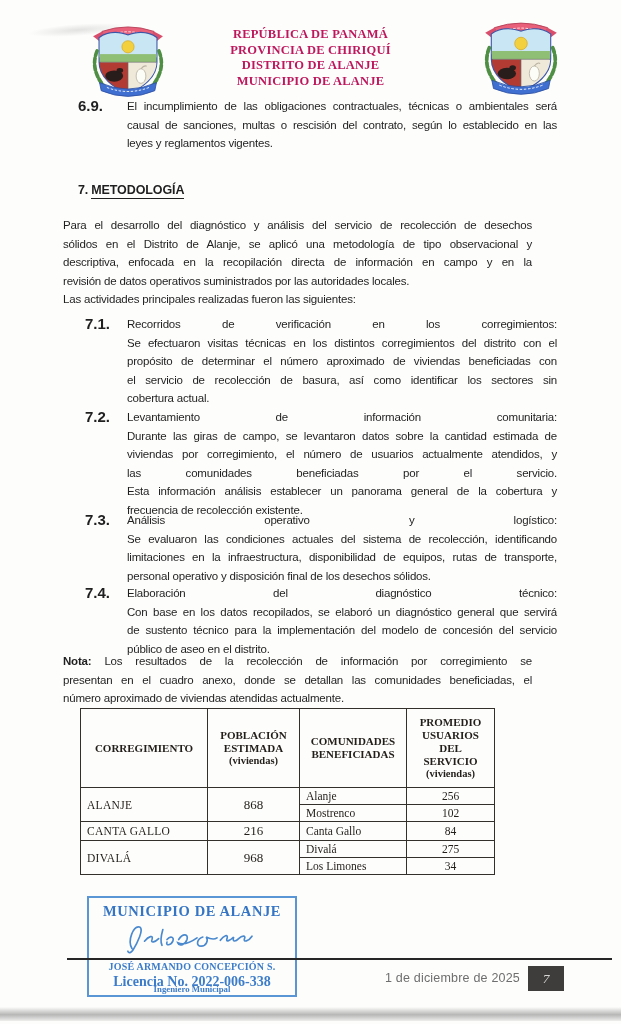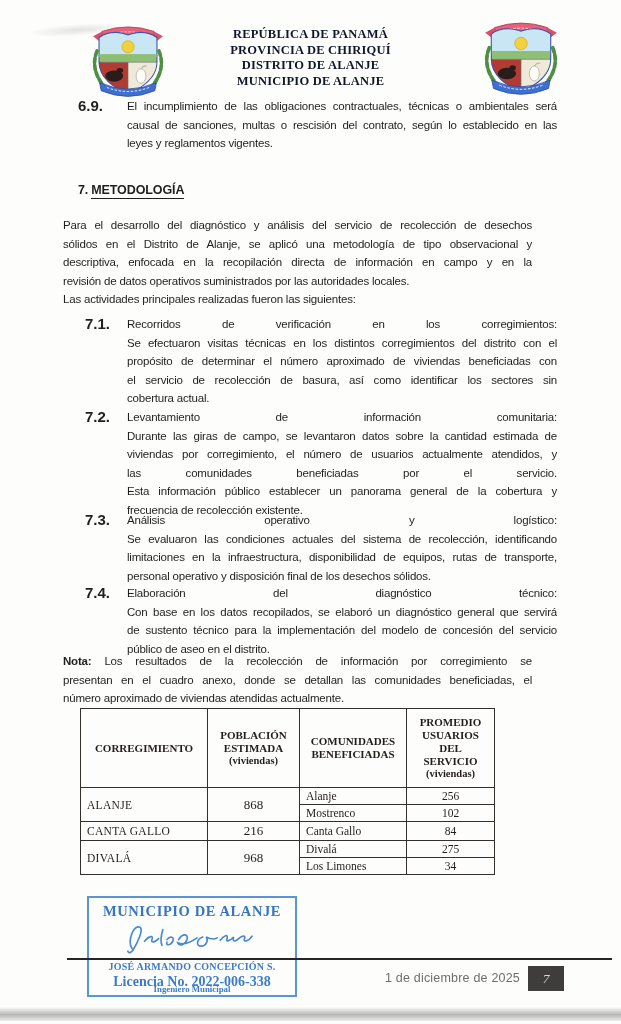--- a/index.html
+++ b/index.html
@@ -4,21 +4,21 @@
 <style>
   html,body{margin:0;padding:0;background:#e9e9e9;}
   .page{position:relative;width:621px;height:1024px;margin:0 auto;background:#fdfdfc;
         font-family:"Liberation Sans",sans-serif;color:#1f1f1f;overflow:hidden;}
   
   .crest{position:absolute;}
   .crest-left{left:86px;top:20px;width:84px;height:78px;}
   .crest-right{left:477px;top:16px;width:88px;height:80px;}
   .hdr{position:absolute;left:170px;top:27px;width:281px;text-align:center;
        font-family:"Liberation Serif",serif;font-weight:bold;font-size:12.5px;line-height:15.5px;
-       color:#0f172a;letter-spacing:.2px;}
+       color:#be185d;letter-spacing:.2px;}
   .smudge{position:absolute;left:28px;top:24px;width:100px;height:12px;border-radius:50%;
           background:radial-gradient(ellipse at center, rgba(60,60,60,.14), rgba(60,60,60,0) 70%);
           transform:rotate(-4deg);}
   
   .ln{text-align:justify;text-align-last:justify;font-size:11.5px;line-height:18.5px;letter-spacing:-0.2px;}
   .ln.last{text-align-last:left;}
   .b{font-weight:bold;}
   .item{position:absolute;left:0;width:621px;}
   .inum{position:absolute;font-weight:bold;font-size:15px;line-height:18.5px;}
   .ibody{position:absolute;left:127px;width:430px;}
@@ -141,21 +141,21 @@
         <div class="ln last">cobertura actual.</div>
       </div>
   </div>
   <div class="item" style="top:408px">
     <span class="inum" style="left:85px">7.2.</span>
     <div class="ibody">
         <div class="ln">Levantamiento de información comunitaria:</div>
         <div class="ln">Durante las giras de campo, se levantaron datos sobre la cantidad estimada de</div>
         <div class="ln">viviendas por corregimiento, el número de usuarios actualmente atendidos, y</div>
         <div class="ln">las comunidades beneficiadas por el servicio.</div>
-        <div class="ln">Esta información público establecer un panorama general de la cobertura y</div>
+        <div class="ln">Esta información análisis establecer un panorama general de la cobertura y</div>
         <div class="ln last">frecuencia de recolección existente.</div>
       </div>
   </div>
   <div class="item" style="top:511px">
     <span class="inum" style="left:85px">7.3.</span>
     <div class="ibody">
         <div class="ln">Análisis operativo y logístico:</div>
         <div class="ln">Se evaluaron las condiciones actuales del sistema de recolección, identificando</div>
         <div class="ln">limitaciones en la infraestructura, disponibilidad de equipos, rutas de transporte,</div>
         <div class="ln last">personal operativo y disposición final de los desechos sólidos.</div>

